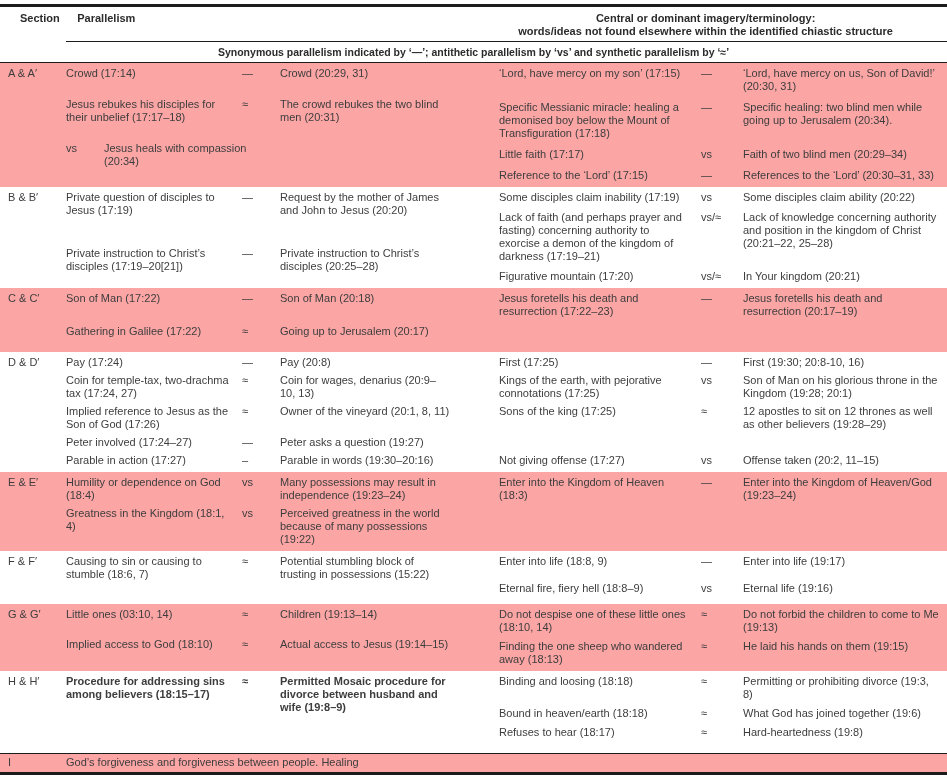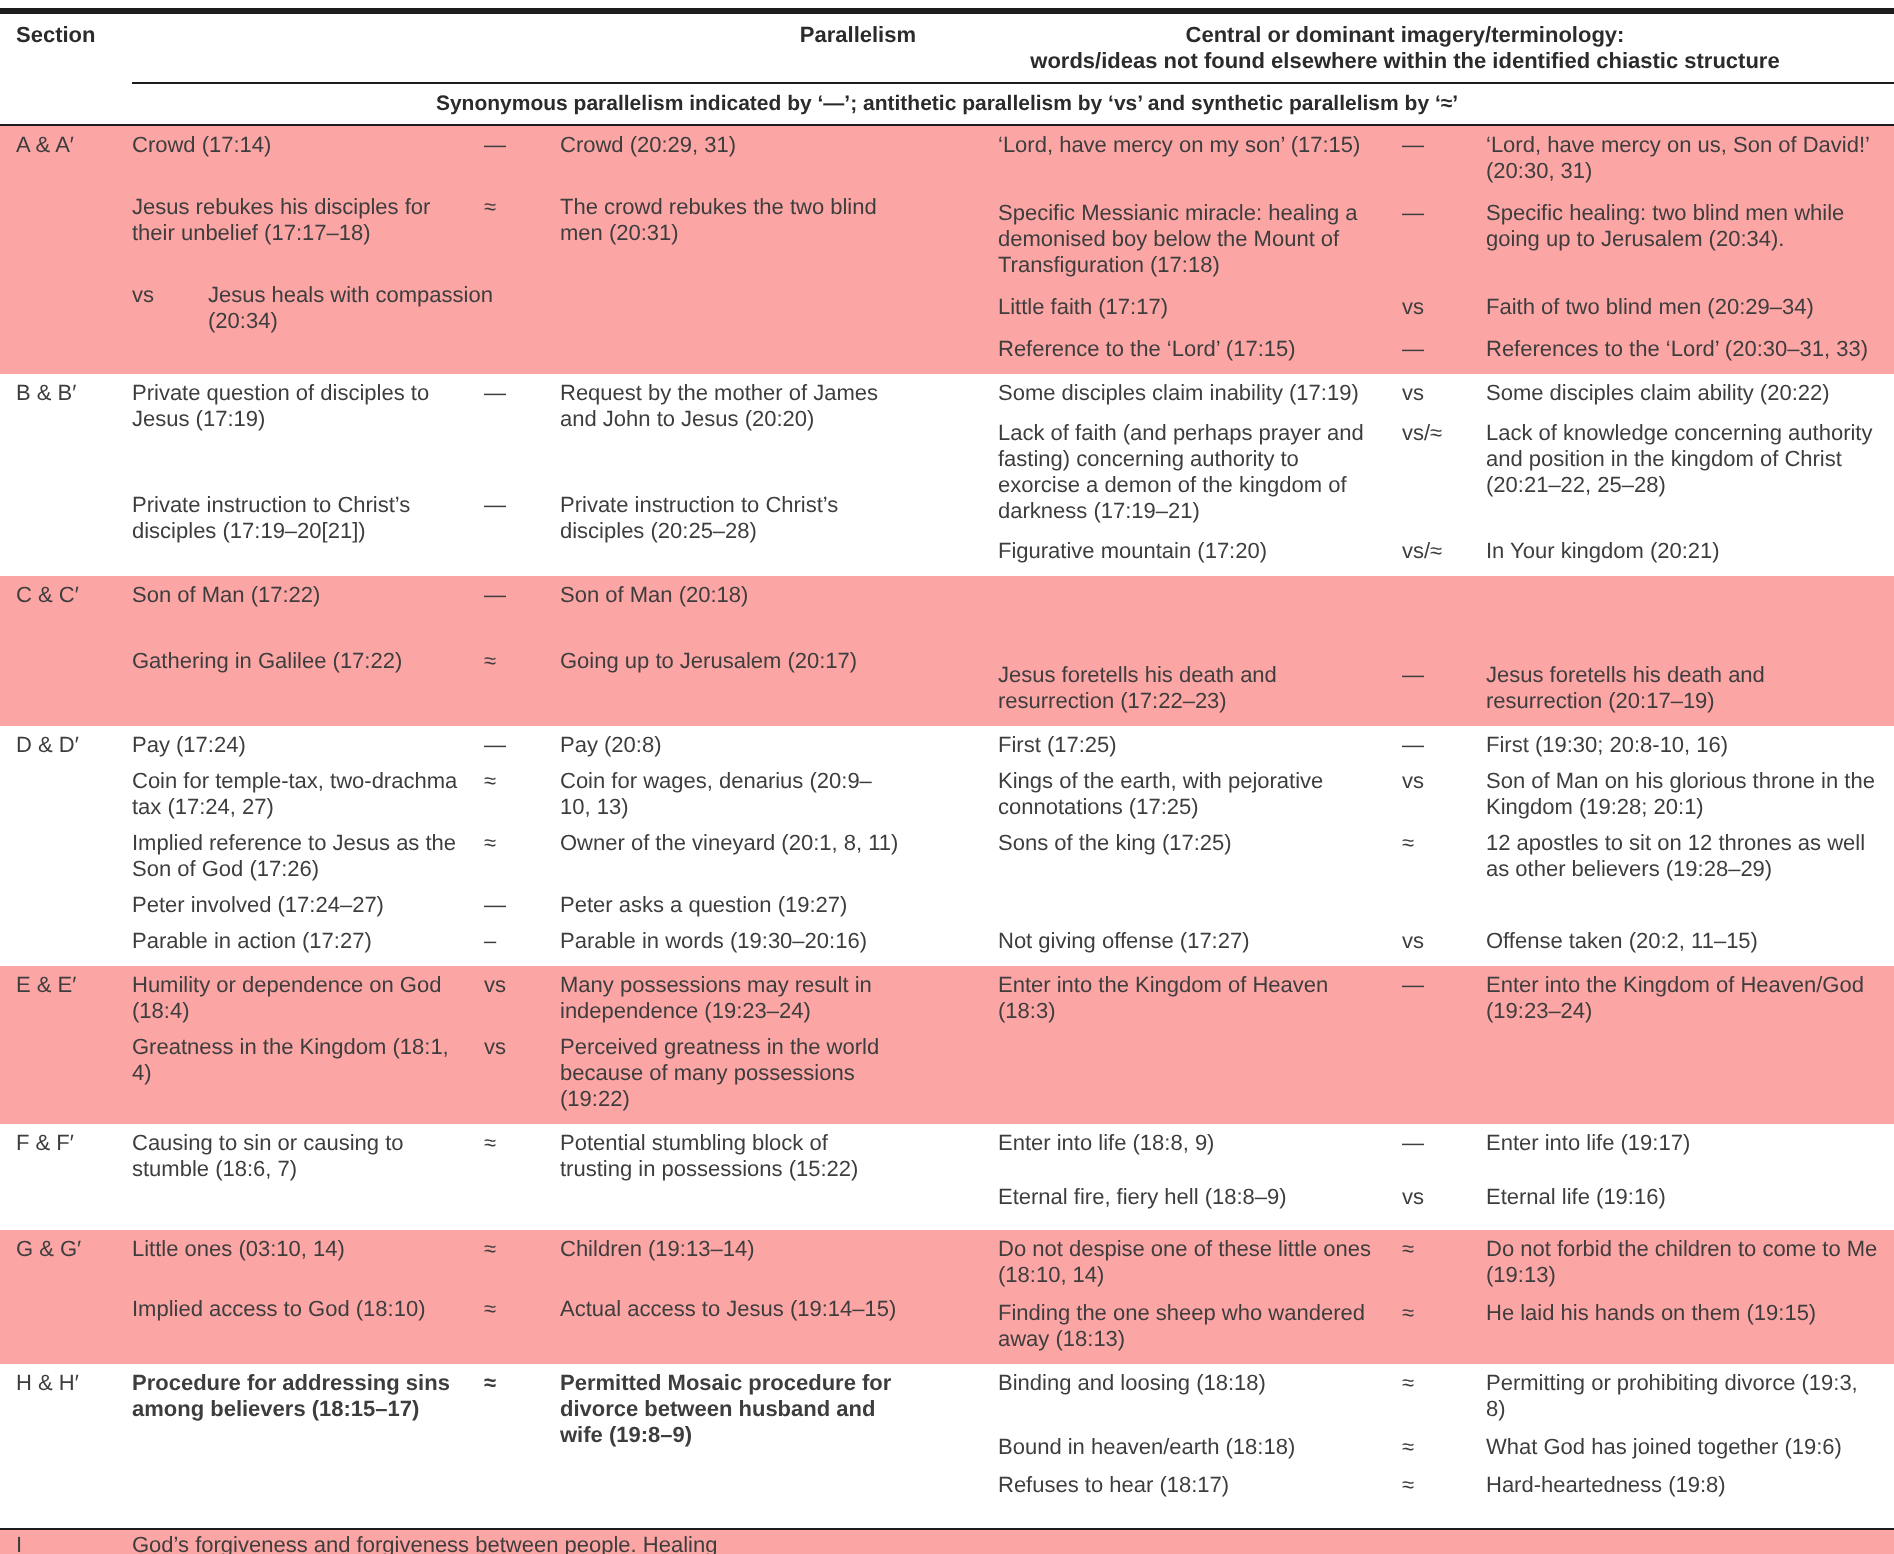--- a/index.html
+++ b/index.html
@@ -7,24 +7,24 @@
     width:947px;
     font-family:"Liberation Sans","DejaVu Sans",sans-serif;
     color:#3d3d3d;
     -webkit-font-smoothing:antialiased;
   }
   .page { width:947px; padding-top:4px; box-sizing:border-box; }
 
   .tbl { border-top:3px solid #1c1c1c; border-bottom:3px solid #1c1c1c; }
 
   
-  .thead { display:flex; align-items:flex-start; padding:5px 0 3px 0; }
+  .thead { display:flex; align-items:flex-start; padding:5px 0 3px 12px; }
   .th { font-weight:bold; color:#2b2b2b; font-size:11px; line-height:13px; }
   .th-section { width:66px; padding-left:8px; box-sizing:border-box; }
-  .th-parallelism { width:392px; text-align:right; }
+  .th-parallelism { width:392px; text-align:left; }
   .th-imagery { width:489px; text-align:center; }
   .head-rule { border-top:1px solid #1c1c1c; margin-left:66px; height:0; }
   .note {
     text-align:center; font-weight:bold; color:#2b2b2b;
     font-size:10.5px; line-height:12px; padding:4px 0 4px 0;
     border-bottom:1px solid #1c1c1c;
   }
 
   
   .section { display:flex; align-items:stretch; font-size:11px; line-height:13px; }
@@ -42,21 +42,21 @@
   .half-right .c-rel { width:42px; padding-right:2px; }
   .half-right .c-b { flex:1; }
 
   
   #tbody .section:nth-child(1) .half-left  { row-gap:18px; }
   #tbody .section:nth-child(1) .half-right { row-gap:8px; }
   #tbody .section:nth-child(2) .half-left  { row-gap:30px; }
   #tbody .section:nth-child(2) .half-right { row-gap:7px; }
   #tbody .section:nth-child(3) { min-height:64px; }
   #tbody .section:nth-child(3) .half-left  { row-gap:20px; }
-  #tbody .section:nth-child(3) .half-right { row-gap:7px;margin-top:40px; }
+  #tbody .section:nth-child(3) .half-right { row-gap:7px; }
   #tbody .section:nth-child(4) .half-left  { row-gap:5px; }
   #tbody .section:nth-child(4) .half-right { row-gap:5px; }
   #tbody .section:nth-child(5) .half-left  { row-gap:5px; }
   #tbody .section:nth-child(5) .half-right { row-gap:5px; }
   #tbody .section:nth-child(6) { min-height:53px; }
   #tbody .section:nth-child(6) .half-left  { row-gap:12px; }
   #tbody .section:nth-child(6) .half-right { row-gap:14px; }
   #tbody .section:nth-child(7) .half-left  { row-gap:17px; }
   #tbody .section:nth-child(7) .half-right { row-gap:6px; }
   #tbody .section:nth-child(8) .half-left  { row-gap:8px;font-weight:bold; }

